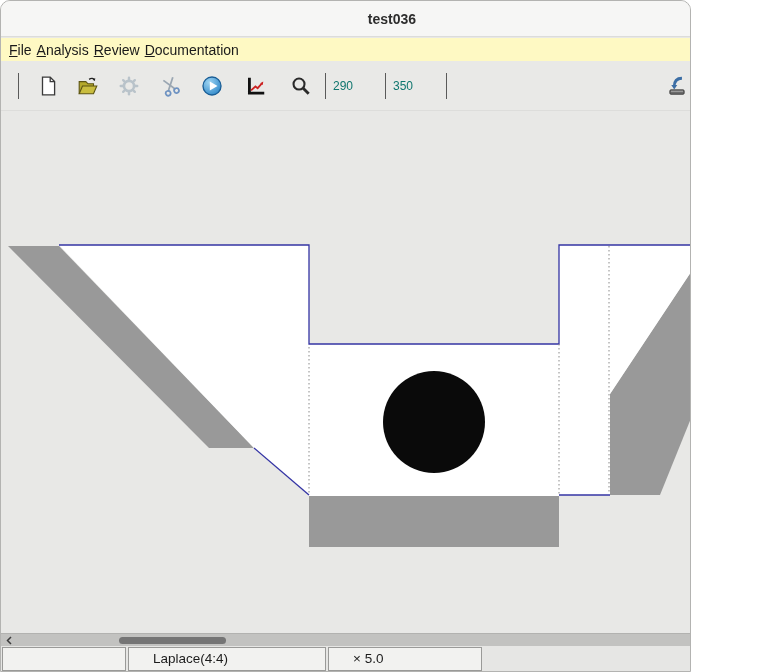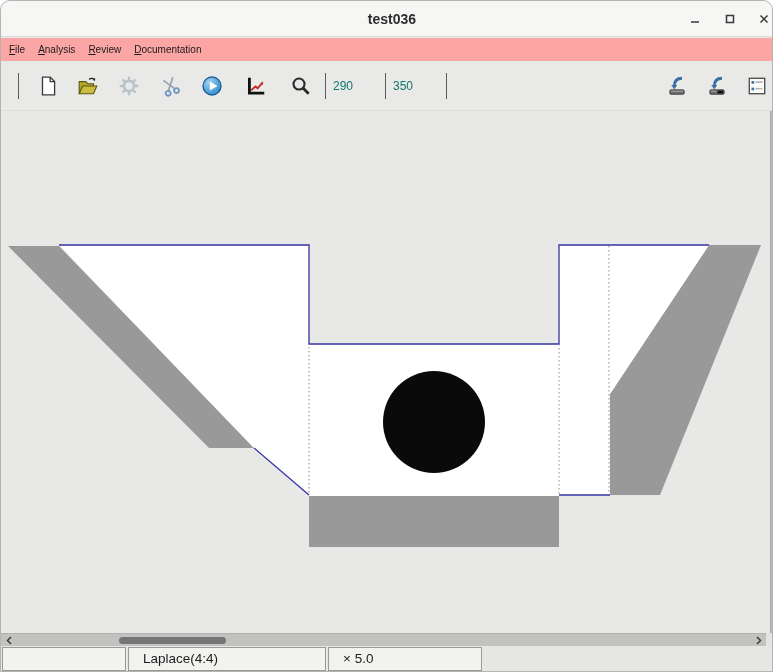--- a/index.html
+++ b/index.html
@@ -1,19 +1,19 @@
 <!DOCTYPE html>
 <html><head>
 <meta charset="utf-8">
 <style>
   * { margin:0; padding:0; box-sizing:border-box; }
   html,body { background:#ffffff; }
   body { font-family:"Liberation Sans","DejaVu Sans",sans-serif; }
   #window {
-    position:relative; width:773px; height:672px;
+    position:relative; width:691px; height:672px;
     background:#e8e8e6; border:1px solid #b3b3b1;
     border-radius:10px 10px 0 0; overflow:hidden;
   }
   
   #titlebar {
     position:absolute; left:0; top:0; width:782px; height:36px;
     background:#f6f6f5; border-bottom:1px solid #dcdcda;
   }
   #title {
     position:absolute; left:0; right:0; top:0; height:36px;
@@ -21,22 +21,22 @@
     font-size:14px; font-weight:bold; color:#2d2d2d;
   }
   .winbtn { position:absolute; top:10px; width:16px; height:16px; cursor:pointer;
             display:flex; align-items:center; justify-content:center; }
   #btn-min { right:80px; }
   #btn-max { right:45px; }
   #btn-close { right:11px; }
   
   #menubar {
     position:absolute; left:0; top:37px; width:782px; height:23px;
-    background:#fca5a5; display:flex; align-items:center;
-    padding-left:8px; gap:13px; font-size:10px; color:#1a1a1a;
+    background:#fef9c3; display:flex; align-items:center;
+    padding-left:8px; gap:5px; font-size:14px; color:#1a1a1a;
   }
   .menu-item { cursor:pointer; white-space:nowrap; }
   .accel { text-decoration:underline; }
   
   #toolbar {
     position:absolute; left:0; top:60px; width:782px; height:50px;
     background:#e9e9e7; border-bottom:1px solid #dddddb;
   }
   .tb-sep { position:absolute; top:12px; width:1px; height:26px; background:#5a5a5a; }
   .tb-btn { position:absolute; top:14px; width:22px; height:22px; cursor:pointer; }
@@ -76,21 +76,21 @@
                   display:flex; align-items:center; justify-content:center; }
   
   #statusbar {
     position:absolute; left:0; top:645px; width:782px; height:27px;
     background:#e6e6e4;
   }
   .status-cell {
     position:absolute; top:1px; height:24px;
     background:#f2f2f0; border:1px solid #9a9a98;
     font-size:13.5px; color:#1c1c1c; line-height:22px;
-    padding-left:14px; white-space:nowrap; overflow:hidden;
+    padding-left:24px; white-space:nowrap; overflow:hidden;
   }
   #status-0 { left:1px;   width:124px; }
   #status-1 { left:127px; width:198px; }
   #status-2 { left:327px; width:154px; }
   #status-3 { left:483px; width:296px; }
 </style>
 </head>
 <body>
 
 <div id="window">

